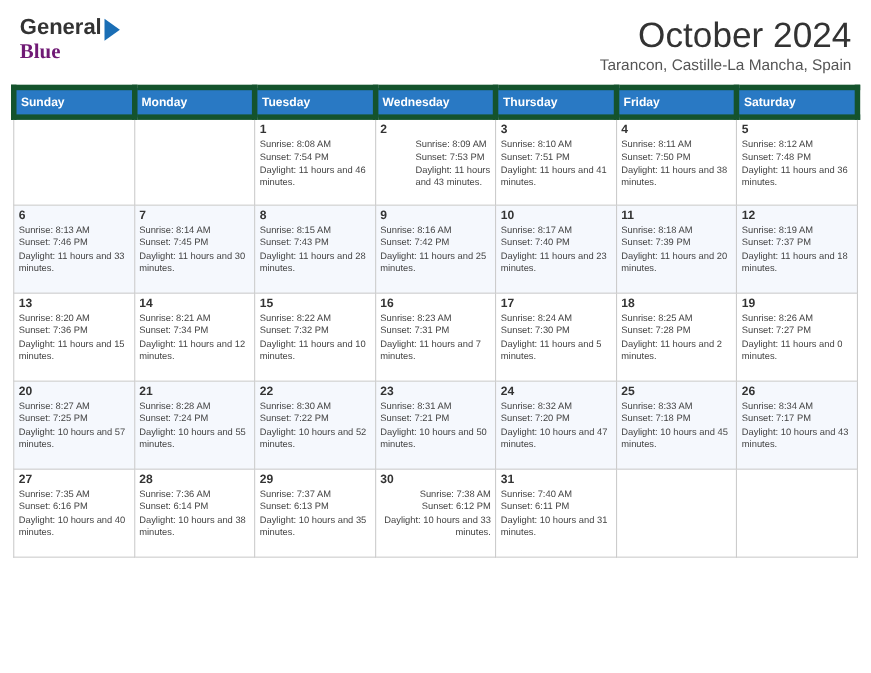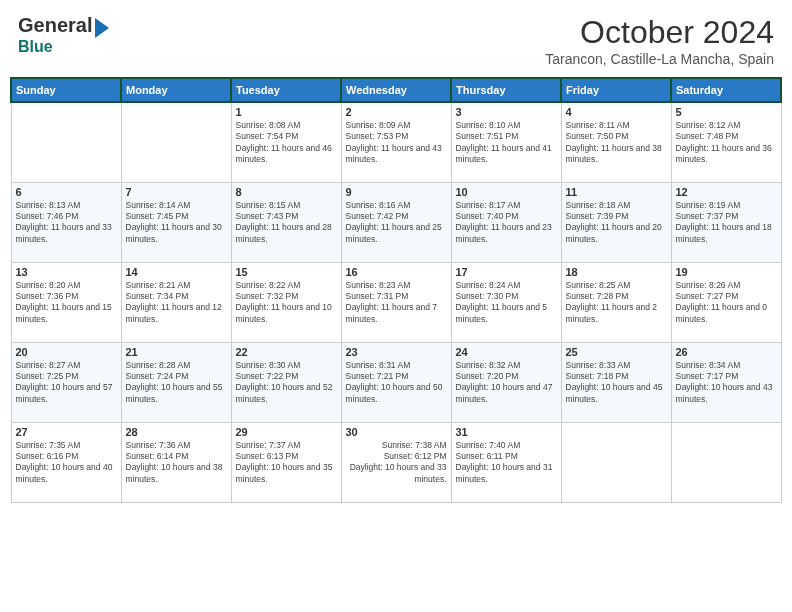--- a/index.html
+++ b/index.html
@@ -40,21 +40,21 @@
       border-collapse: collapse;
       table-layout: fixed;
     }
     thead tr th {
       background-color: #2979c4;
       color: white;
       font-size: 11px;
       font-weight: bold;
       padding: 5px 4px;
       text-align: left;
-      border: 2px solid #14532d;
+      border: 5px solid #14532d;
     }
     td {
       border: 1px solid #ccc;
       vertical-align: top;
       padding: 3px 4px;
       font-size: 9px;
       color: #333;
       height: 80px;
     }
     td.empty {
@@ -83,21 +83,21 @@
   </style>
 </head>
 <body>
 
 <div class="header">
   <div class="logo">
     <div>
       <span style="font-size:20px;font-weight:bold;color:#333;">General</span><span style="display:inline-block;width:0;height:0;border-top:10px solid transparent;border-bottom:10px solid transparent;border-left:14px solid #1a6eb5;margin-left:3px;vertical-align:middle;"></span>
     </div>
     <div>
-      <span style="font-size:16px;font-weight:bold;color:#0f766e;">Blue</span>
+      <span style="font-size:19px;font-weight:bold;color:#701a75;font-family:Liberation Serif, serif;">Blue</span>
     </div>
   </div>
   <div class="title-area">
     <div class="month-title">October 2024</div>
     <div class="location-title">Tarancon, Castille-La Mancha, Spain</div>
   </div>
 </div>
 
 <table>
   <thead>
@@ -116,21 +116,21 @@
         <td class="empty"></td>
         <td class="empty"></td>
         <td>
           <div class="day-number">1</div>
           <div class="day-info" style="white-space: pre-line;">Sunrise: 8:08 AM
 Sunset: 7:54 PM
 Daylight: 11 hours and 46 minutes.</div>
         </td>
         <td>
           <div class="day-number">2</div>
-          <div class="day-info" style="white-space: pre-line;">Sunrise: 8:09 AM
+          <div class="day-info" style="white-space: pre-line; margin-left: 32px;">Sunrise: 8:09 AM
 Sunset: 7:53 PM
 Daylight: 11 hours and 43 minutes.</div>
         </td>
         <td>
           <div class="day-number">3</div>
           <div class="day-info" style="white-space: pre-line;">Sunrise: 8:10 AM
 Sunset: 7:51 PM
 Daylight: 11 hours and 41 minutes.</div>
         </td>
         <td>

